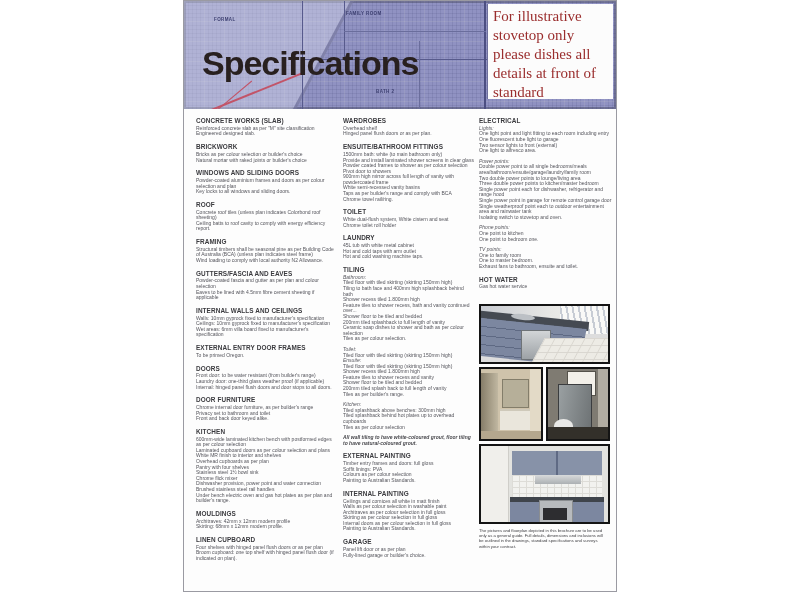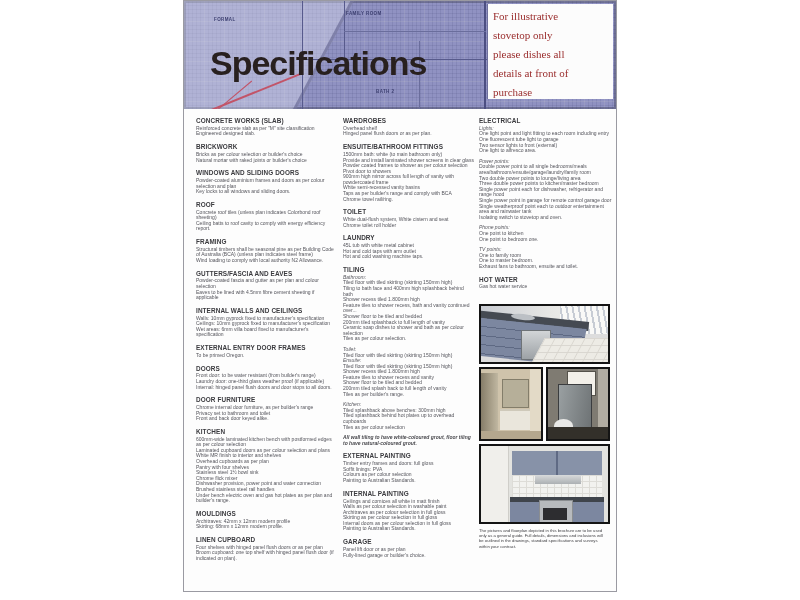--- a/index.html
+++ b/index.html
@@ -41,33 +41,33 @@
   .redline{position:absolute;left:-8px;top:96px;width:130px;height:2px;background:#c25468;transform:rotate(-22deg);}
   .redline2{position:absolute;left:6px;top:102px;width:70px;height:1px;background:#c25468;transform:rotate(-40deg);}
   .fp-label{
     position:absolute;font-size:4.5px;letter-spacing:.4px;color:#3c3f70;
     font-weight:bold;
   }
   .fpl0{left:30px;top:16px;}
   .fpl1{left:162px;top:10px;}
   .fpl2{left:192px;top:88px;}
   .big-title{
-    position:absolute;left:26px;top:45px;
+    position:absolute;left:18px;top:45px;
     font-size:34px;font-weight:bold;letter-spacing:-1px;line-height:1;
     color:#28201f;
   }
   .disclaimer-box{
     position:absolute;top:3px;right:3px;width:126px;height:95px;
     box-sizing:border-box;background:#fcfcfc;padding:3px 5px;
     border-left:1px solid #6d6f9c;
   }
   .disclaimer-box span{
     display:block;
     font-family:"Liberation Serif","DejaVu Serif",serif;
-    font-size:11px;line-height:19px;color:#9a2d2d;
+    font-size:15px;line-height:19px;color:#9a2d2d;
   }
   
   .col{
     position:absolute;top:116px;height:472px;overflow:hidden;
   }
   .col-1{left:12px;width:141px;}
   .col-2{left:159px;width:131px;}
   .col-3{left:295px;width:134px;}
   .spec-section{margin:0 0 0 0;}
   .spec-section h3{
@@ -155,21 +155,21 @@
     <div class="redline2"></div>
     <span class="fp-label fpl0">FORMAL</span>
     <span class="fp-label fpl1">FAMILY ROOM</span>
     <span class="fp-label fpl2">BATH 2</span>
     <div class="big-title">Specifications</div>
     <div class="disclaimer-box">
         <span>For illustrative</span>
         <span>stovetop only</span>
         <span>please dishes all</span>
         <span>details at front of</span>
-        <span>purchase</span>
+        <span>standard</span>
       </div>
   </div>
 
   <div class="col col-1">
       <div class="spec-section">
         <h3>CONCRETE WORKS (SLAB)</h3>
         <span class="line">Reinforced concrete slab as per "M" site classification</span>
         <span class="line">Engineered designed slab.</span>
       </div>
       <div class="spec-section">

